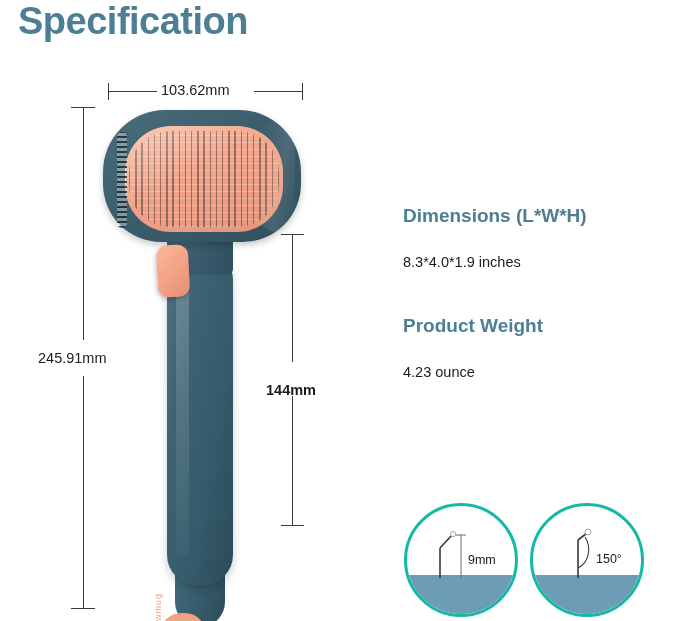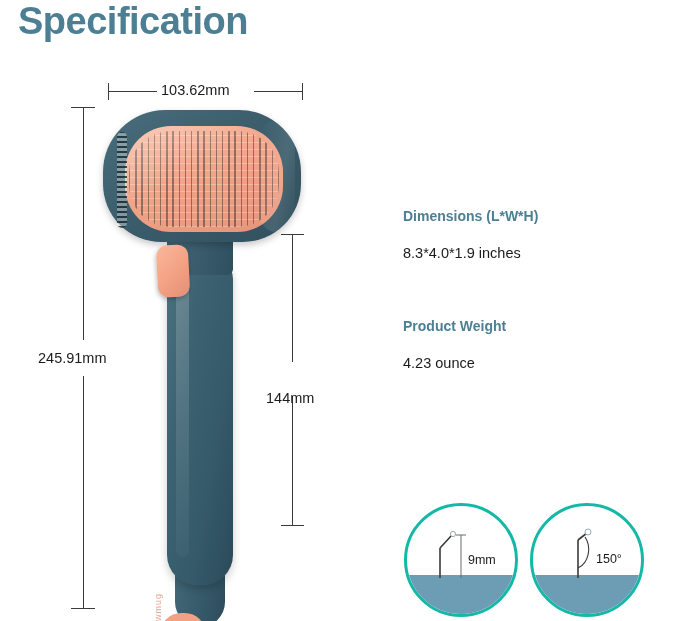--- a/index.html
+++ b/index.html
@@ -118,26 +118,26 @@
     transform:rotate(-90deg);
     transform-origin:left top;
     font-size:9px;letter-spacing:1px;
     color:#d98a6e;opacity:.75;
     white-space:nowrap;
   }
 
   
   .spec-block{position:absolute;left:403px;}
   .spec-title{
-    font-size:14px;font-weight:700;color:#4c7f94;
+    font-size:19px;font-weight:700;color:#4c7f94;
     line-height:26px;white-space:nowrap;
   }
   .spec-value{
     font-size:14.5px;color:#1b1b1b;
-    line-height:22px;margin-top:13px;white-space:nowrap;
+    line-height:22px;margin-top:22px;white-space:nowrap;
   }
 
   
   .circle{
     position:absolute;width:108px;height:108px;border-radius:50%;
     border:3px solid #14b8a6;background:#ffffff;overflow:hidden;
   }
   .circle-fill{
     position:absolute;left:0;right:0;bottom:0;height:36%;
     background:#6d9cb5;
@@ -167,21 +167,21 @@
     <div class="dim-v-line" style="left:83px;top:107px;height:233px;"></div>
     <div class="dim-v-line" style="left:83px;top:376px;height:232px;"></div>
     <div class="dim-label" style="left:38px;top:350px;">245.91mm</div>
   </div>
 
   <div>
     <div class="dim-cap-h" style="left:281px;top:234px;width:23px;"></div>
     <div class="dim-cap-h" style="left:281px;top:525px;width:23px;"></div>
     <div class="dim-v-line" style="left:292px;top:234px;height:128px;"></div>
     <div class="dim-v-line" style="left:292px;top:396px;height:129px;"></div>
-    <div class="dim-label" style="left:266px;top:390px;">144mm</div>
+    <div class="dim-label" style="left:266px;top:382px;font-weight:bold;">144mm</div>
   </div>
 
   <div class="product">
     <div class="handle-taper"></div>
     <div class="handle"></div>
     <div class="neck"></div>
     <div class="head-shell">
       <div class="pad">
         <div class="pad-bristles"></div>
         <div class="pad-gloss"></div>

